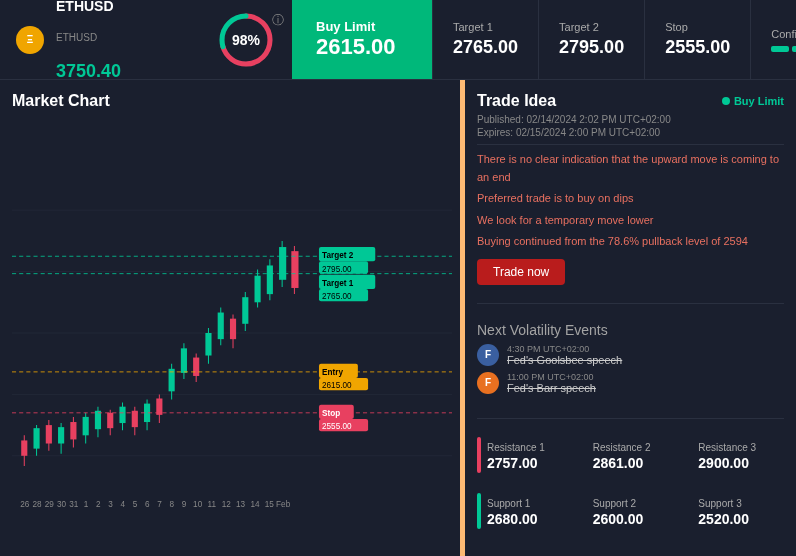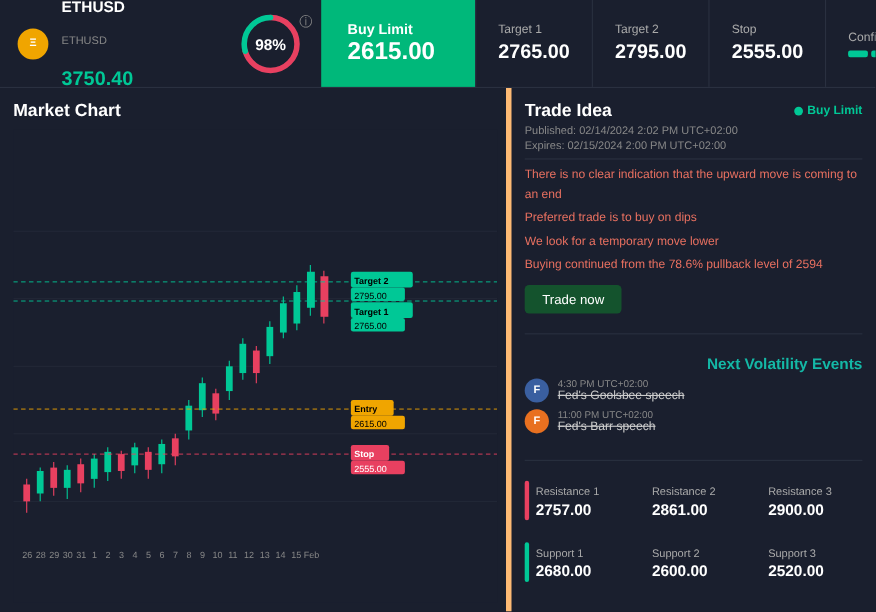--- a/index.html
+++ b/index.html
@@ -187,37 +187,36 @@
     }
 
     .date-text { font-size: 10px; color: #888; margin-bottom: 2px; }
 
     .divider { height: 1px; background: #2a3040; margin: 6px 0; }
 
     .trade-desc { font-size: 11px; color: #ccc; line-height: 1.6; margin-bottom: 4px; }
     .trade-desc span { color: #e87060; }
 
     .trade-now-btn {
-      background: #14532d;
+      background: #b91c1c;
       color: #fff;
       border: none;
       padding: 6px 16px;
       border-radius: 4px;
       font-size: 12px;
       cursor: pointer;
       margin-top: 4px;
       width: fit-content;
     }
 
     .next-vol-title {
       font-size: 14px;
-      font-weight: bold;
-      color: #14b8a6;
+      font-weight: normal;
+      color: #a3a3a3;
       margin-bottom: 6px;
-      text-align: right;
     }
 
     .vol-event {
       display: flex;
       align-items: center;
       gap: 8px;
       margin-bottom: 6px;
     }
 
     .vol-icon {

